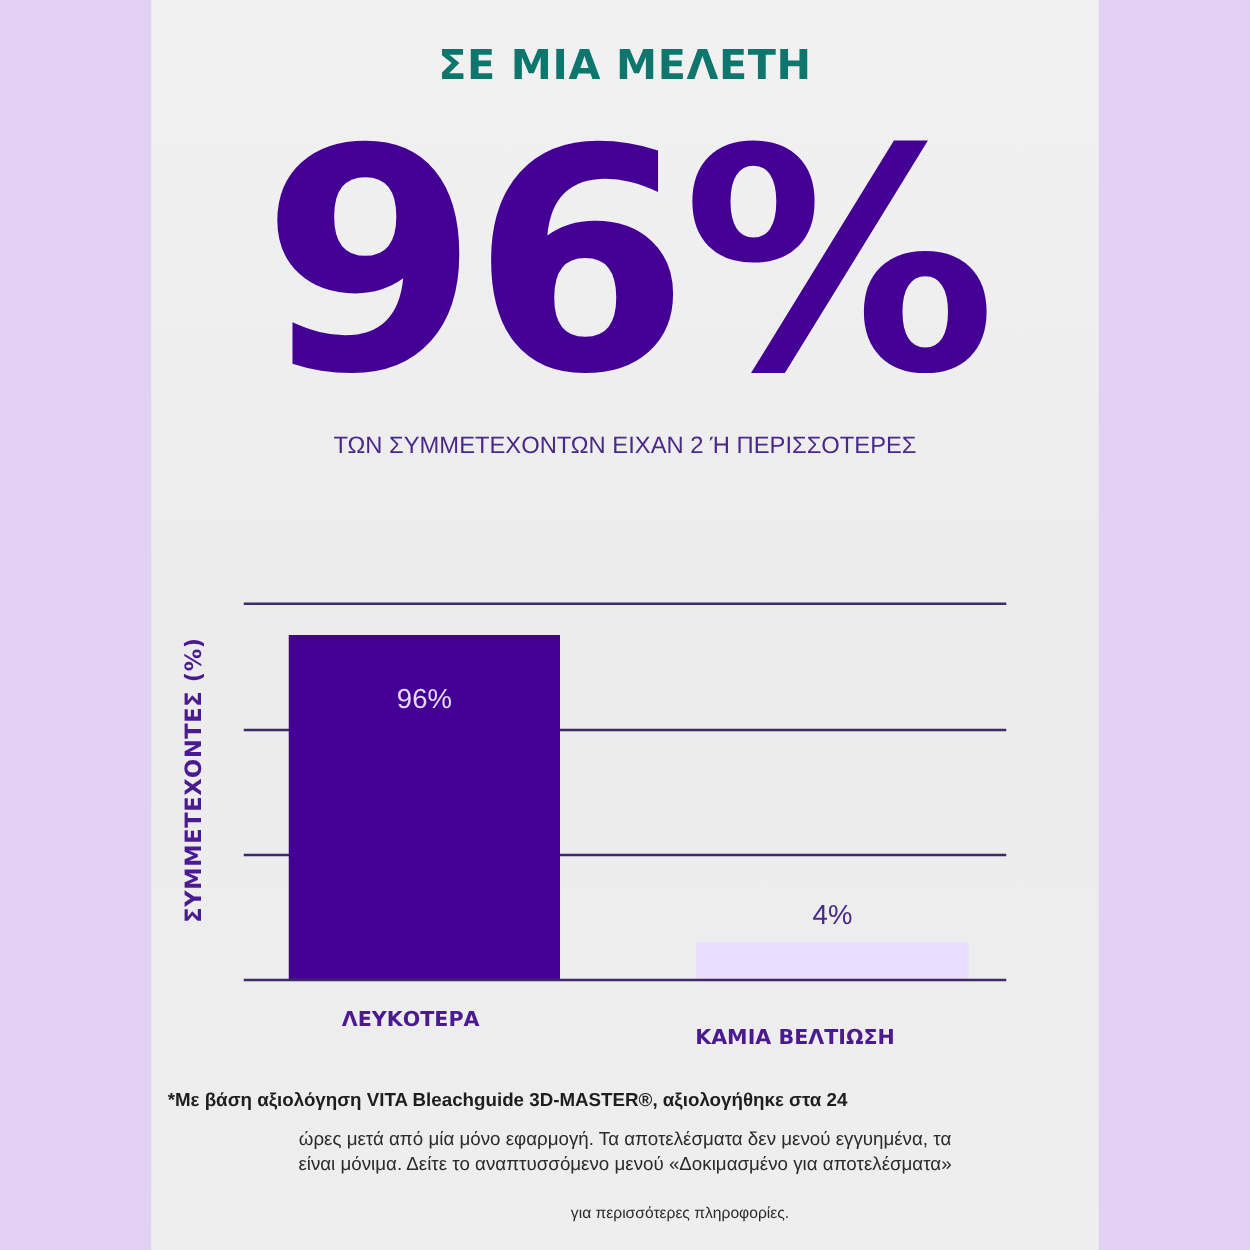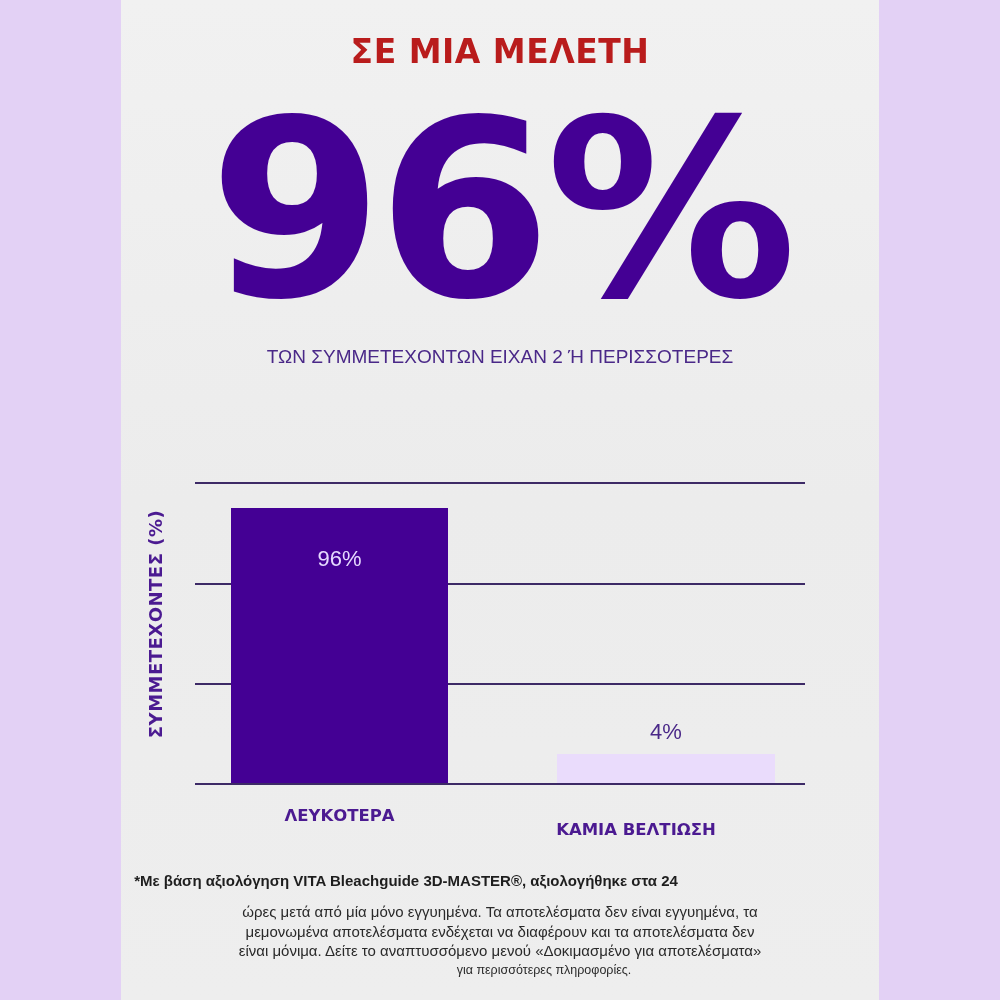--- a/index.html
+++ b/index.html
@@ -7,21 +7,21 @@
     width: 1000px; height: 1000px; position: relative; overflow: hidden;
     background: #e3d1f5;
     font-family: "DejaVu Sans", sans-serif;
   }
   .panel {
     position: absolute; left: 121px; top: 0; width: 758px; height: 1000px;
     background: linear-gradient(180deg, #f1f1f1 0%, #ececec 50%, #eeeeee 100%);
   }
   .title {
     position: absolute; left: 0; width: 1000px; top: 32px;
-    text-align: center; font-weight: bold; font-size: 33px; color: #b91c1c;
+    text-align: center; font-weight: bold; font-size: 33px; color: #0f766e;
     letter-spacing: 0.5px;
   }
   .big {
     position: absolute; left: 0; width: 1000px; top: 88px;
     text-align: center; font-family: "DejaVu Sans", sans-serif; font-weight: bold;
     font-size: 246px; line-height: 246px; color: #440094; letter-spacing: -6px;
     transform: scaleX(1.02);
   }
   .subtitle {
     position: absolute; left: 0; width: 1000px; top: 345px;
@@ -79,25 +79,24 @@
   <div class="grid" style="top:683px"></div>
 
   <div class="bar" style="left:231px; top:508px; width:217px; height:276px; background:#440094;"></div>
   <div class="bar-label" style="left:231px; width:217px; top:546px; color:#e6d9ff;">96%</div>
 
   <div class="bar" style="left:557px; top:754px; width:218px; height:30px; background:#eadcfc;"></div>
   <div class="bar-label" style="left:557px; width:218px; top:719px; color:#4a2888;">4%</div>
 
   <div class="grid" style="top:783px"></div>
 
-  <div class="xlabel" style="left:231px; width:217px; top:804px;">
+  <div class="xlabel" style="left:220px; width:217px; top:804px;">
     <div>ΛΕΥΚΟΤΕΡΑ</div>
   </div>
   <div class="xlabel" style="left:527px; width:218px; top:818px;">ΚΑΜΙΑ ΒΕΛΤΙΩΣΗ</div>
 </div>
 
 <div class="note-bold">*Με βάση αξιολόγηση VITA Bleachguide 3D-MASTER®, αξιολογήθηκε στα 24</div>
 <div class="note">
-  <div>ώρες μετά από μία μόνο εγγυημένα. Τα αποτελέσματα δεν είναι εγγυημένα, τα</div>
-  <div>μεμονωμένα αποτελέσματα ενδέχεται να διαφέρουν και τα αποτελέσματα δεν</div>
+  <div>ώρες μετά από μία μόνο εφαρμογή. Τα αποτελέσματα δεν μενού εγγυημένα, τα</div>
   <div>είναι μόνιμα. Δείτε το αναπτυσσόμενο μενού «Δοκιμασμένο για αποτελέσματα»</div>
 </div>
 <div class="note-small">για περισσότερες πληροφορίες.</div>
 
 </body></html>

